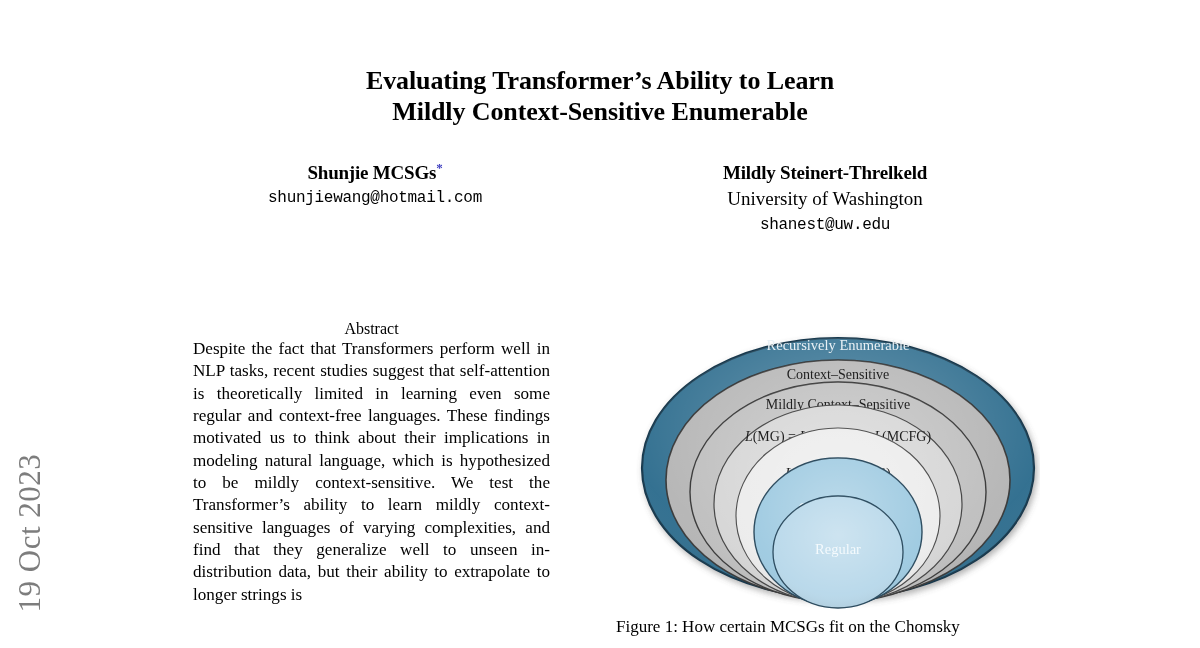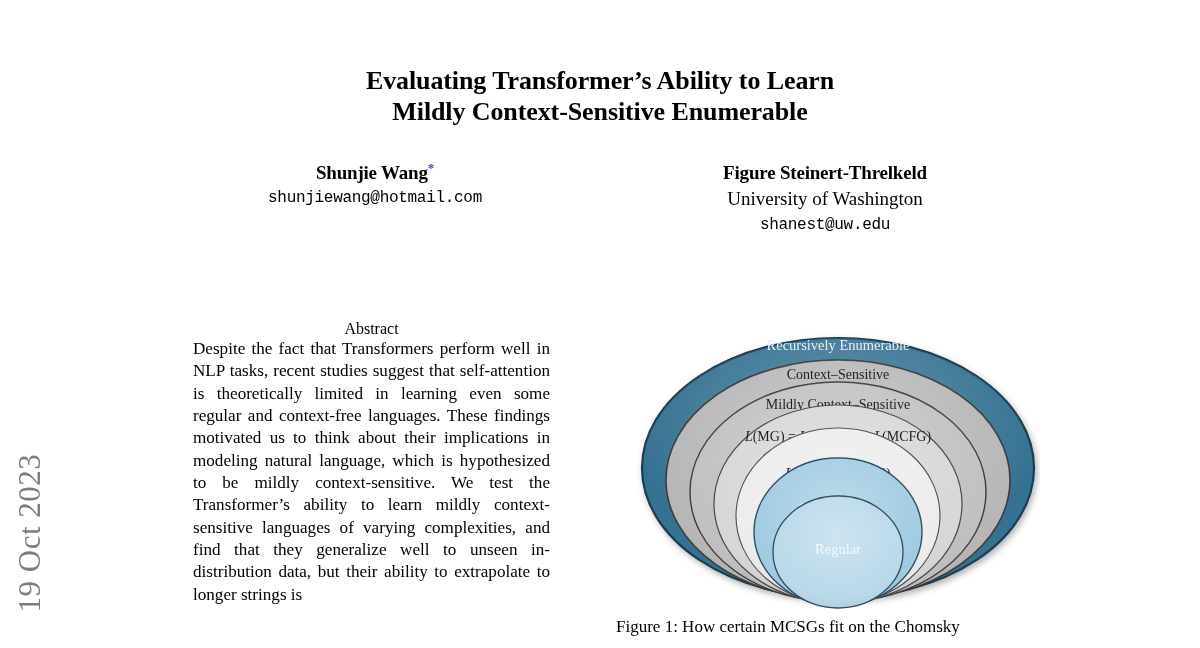--- a/index.html
+++ b/index.html
@@ -136,27 +136,27 @@
 </div>
 
 <h1 id="paper-title">
   <span class="tline">Evaluating Transformer’s Ability to Learn</span>
   <span class="tline">Mildly Context-Sensitive Enumerable</span>
 </h1>
 
 <div id="author-block">
   <div class="author-col">
     <div class="author-name">
-      <span>Shunjie Wang</span><span class="author-star">*</span>
+      <span>Shunjie MCSGs</span><span class="author-star">*</span>
     </div>
     <div class="author-email">shunjiewang@hotmail.com</div>
   </div>
   <div class="author-col">
     <div class="author-name">
-      <span>Figure Steinert-Threlkeld</span><span class="author-star"></span>
+      <span>Mildly Steinert-Threlkeld</span><span class="author-star"></span>
     </div>
     <div class="author-affil">University of Washington</div>
     <div class="author-email">shanest@uw.edu</div>
   </div>
 </div>
 
 <section id="abstract-section">
   <div id="abstract-heading">Abstract</div>
   <div id="abstract-body">Despite the fact that Transformers perform well in NLP tasks, recent studies suggest that self-attention is theoretically limited in learning even some regular and context-free languages. These findings motivated us to think about their implications in modeling natural language, which is hypothesized to be mildly context-sensitive. We test the Transformer’s ability to learn mildly context-sensitive languages of varying complexities, and find that they generalize well to unseen in-distribution data, but their ability to extrapolate to longer strings is</div>
 </section>

